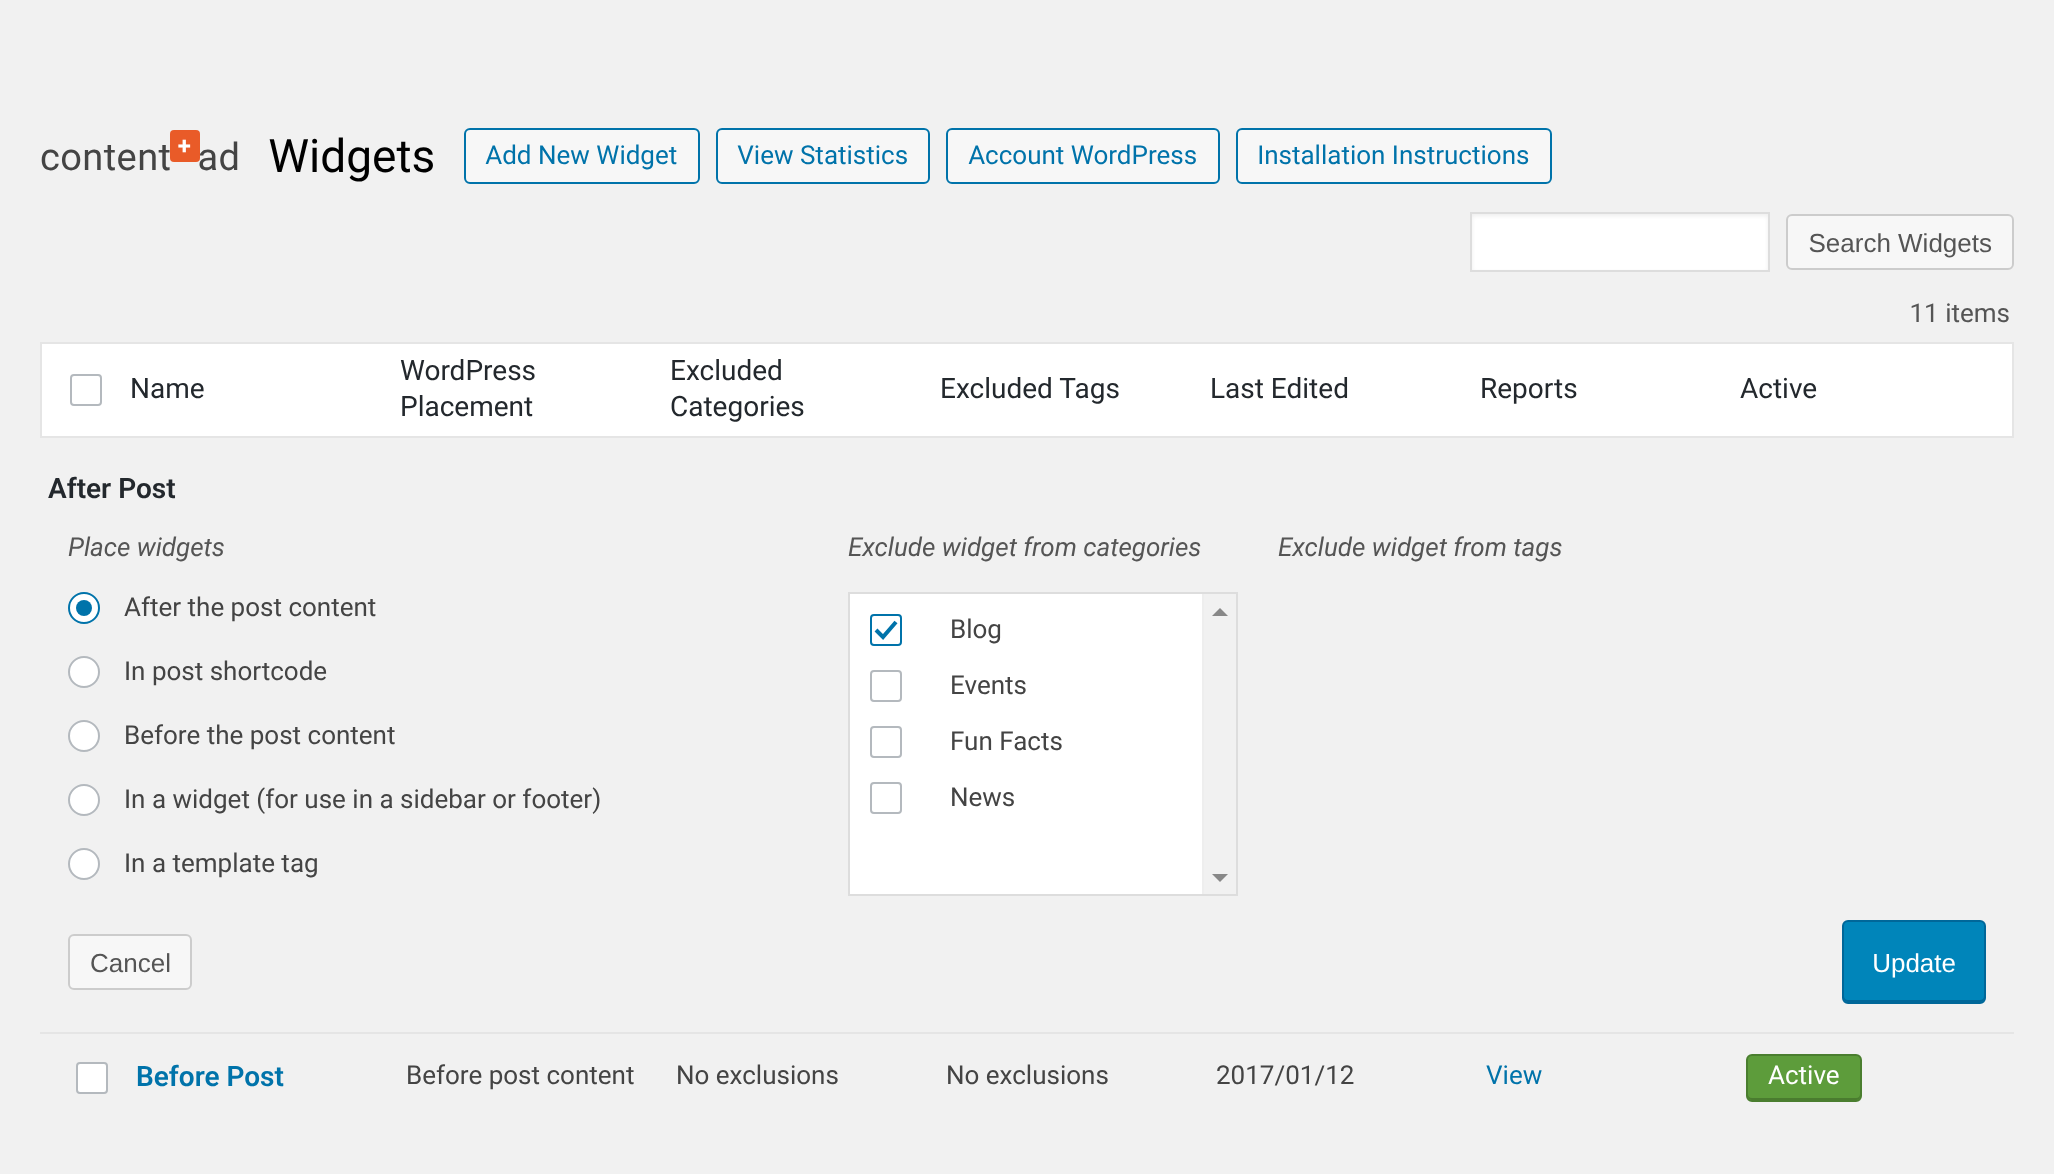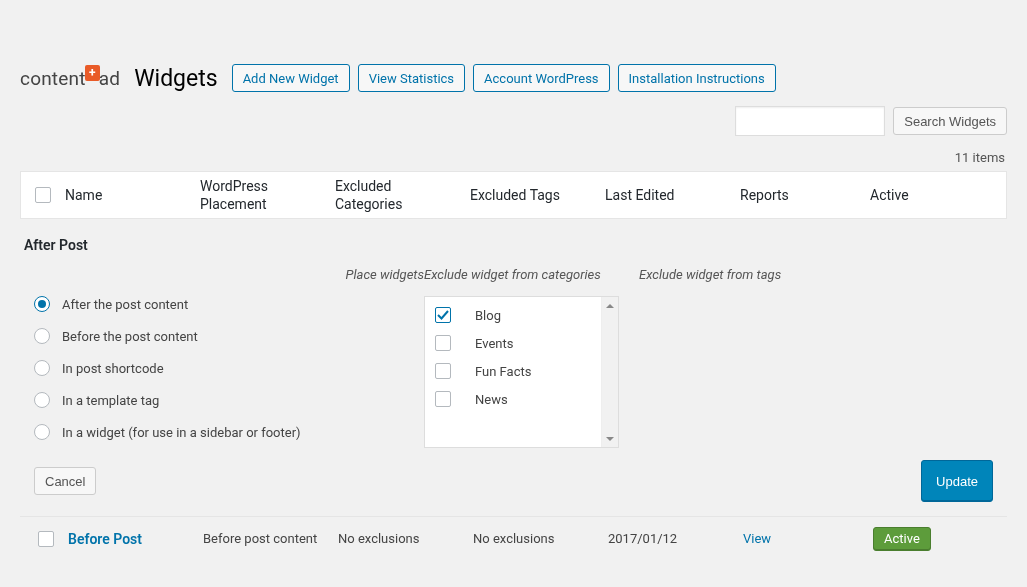--- a/index.html
+++ b/index.html
@@ -138,21 +138,21 @@
     font-size: 14px;
     font-weight: 600;
     color: #23282d;
     padding: 18px 24px 8px 24px;
   }
   .expand-body {
     display: flex;
     padding: 6px 24px 0 34px;
     gap: 0;
   }
-  .place-col { width: 390px; text-align: right; }
+  .place-col { width: 390px; }
   .section-label {
     font-size: 13px;
     font-style: italic;
     color: #555;
     margin-bottom: 14px;
   }
   .radio-item {
     display: flex;
     align-items: center;
     gap: 12px;
@@ -308,33 +308,33 @@
 <div class="expand-body">
   <div class="place-col">
     <div class="section-label">Place widgets</div>
 
     <label class="radio-item">
       <span class="radio checked"></span>
       <span>After the post content</span>
     </label>
     <label class="radio-item">
       <span class="radio"></span>
+      <span>In post shortcode</span>
+    </label>
+    <label class="radio-item">
+      <span class="radio"></span>
       <span>Before the post content</span>
     </label>
     <label class="radio-item">
       <span class="radio"></span>
-      <span>In post shortcode</span>
+      <span>In a widget (for use in a sidebar or footer)</span>
     </label>
     <label class="radio-item">
       <span class="radio"></span>
       <span>In a template tag</span>
-    </label>
-    <label class="radio-item">
-      <span class="radio"></span>
-      <span>In a widget (for use in a sidebar or footer)</span>
     </label>
   </div>
 
   <div class="cat-col">
     <div class="section-label">Exclude widget from categories</div>
     <div class="cat-box">
       <div class="cat-item">
         <span class="cb checked">
           <svg viewBox="0 0 12 12">
               <path d="M1 6 L4.5 9.5 L11 2" stroke="#0073aa" stroke-width="2" fill="none"></path>

